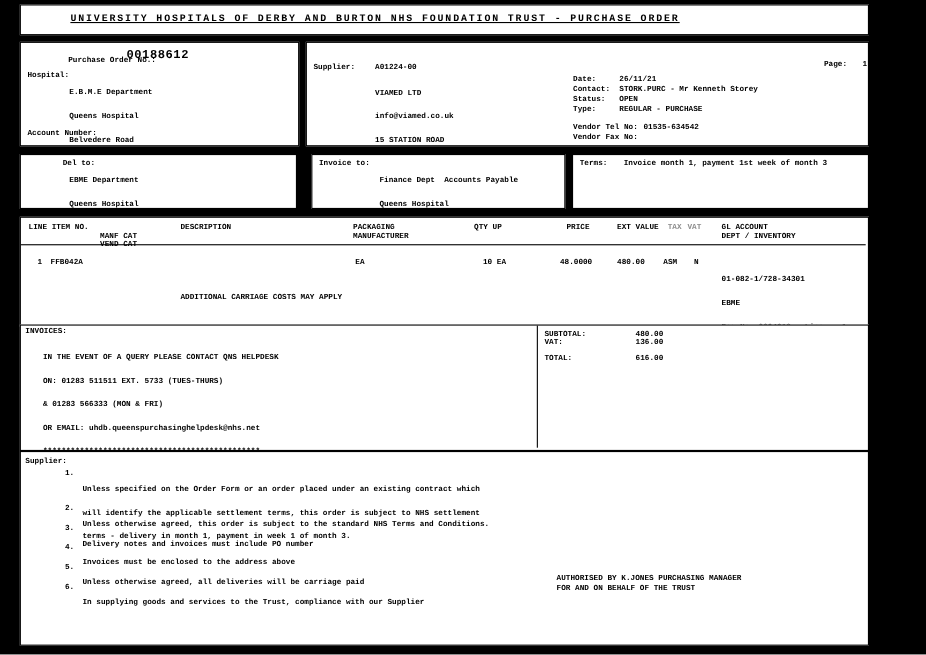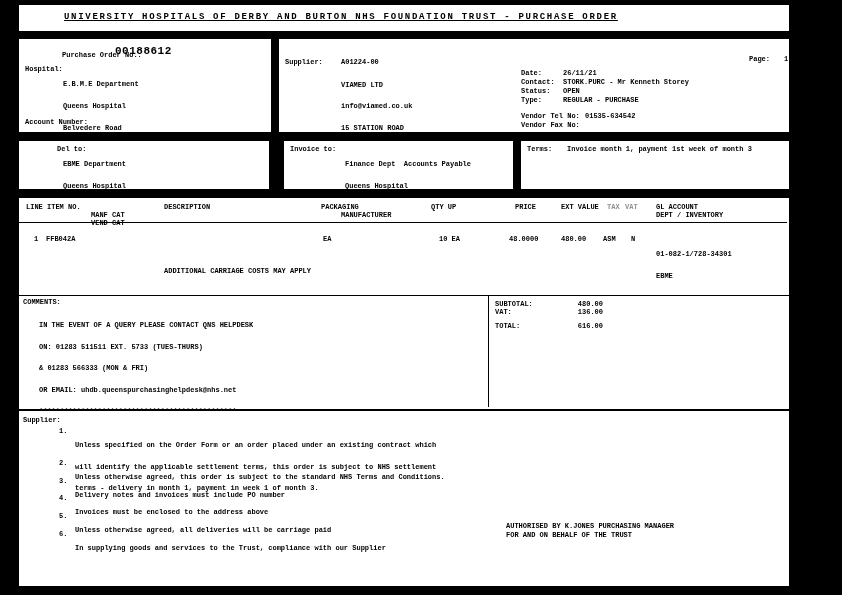--- a/index.html
+++ b/index.html
@@ -97,21 +97,21 @@
     <span class="abs" style="left:46px;top:5px;">Invoice month 1, payment 1st week of month 3</span>
   </div>
 
   <div class="box" style="left:18px;top:197px;width:770px;height:98px;">
     <div class="thead">
       <span class="abs" style="left:7px;top:6px;">LINE ITEM NO.</span>
       <span class="abs" style="left:72px;top:22px;">VEND CAT</span>
       <span class="abs" style="left:72px;top:14px;">MANF CAT</span>
       <span class="abs" style="left:145px;top:6px;">DESCRIPTION</span>
       <span class="abs" style="left:302px;top:6px;">PACKAGING</span>
-      <span class="abs" style="left:302px;top:14px;margin-left:20px;">MANUFACTURER</span>
+      <span class="abs" style="left:302px;top:14px;">MANUFACTURER</span>
       <span class="abs" style="left:412px;top:6px;">QTY UP</span>
       <span class="abs" style="left:496px;top:6px;">PRICE</span>
       <span class="abs" style="left:542px;top:6px;">EXT VALUE</span>
       <span class="abs grey" style="left:588px;top:6px;">TAX</span>
       <span class="abs grey" style="left:606px;top:6px;">VAT</span>
       <span class="abs" style="left:637px;top:6px;">GL ACCOUNT</span>
       <span class="abs" style="left:637px;top:14px;">DEPT / INVENTORY</span>
     </div>
 
     <span class="abs" style="left:15px;top:38px;">1</span>
@@ -125,21 +125,21 @@
     <span class="abs" style="left:612px;top:38px;">N</span>
     <div class="abs lines" style="left:637px;top:38px;">
       <span>01-082-1/728-34301</span>
       <span>EBME</span>
       <span>Req No. 0094218   Line    1</span>
     </div>
   </div>
 
   <div class="box" style="left:18px;top:295px;width:770px;height:113px;">
     <div class="vdiv" style="left:469px;top:0;height:111px;"></div>
-    <span class="abs" style="left:4px;top:3px;">COMMENTS:</span>
+    <span class="abs" style="left:4px;top:3px;">INVOICES:</span>
     <div class="abs lines tight2" style="left:20px;top:12px;">
       <span>IN THE EVENT OF A QUERY PLEASE CONTACT QNS HELPDESK</span>
       <span>ON: 01283 511511 EXT. 5733 (TUES-THURS)</span>
       <span>&amp; 01283 566333 (MON &amp; FRI)</span>
       <span>OR EMAIL: uhdb.queenspurchasinghelpdesk@nhs.net</span>
       <span>***********************************************</span>
       <span>* THE ABOVE ORDER NUMBER MUST BE QUOTED IN    *</span>
       <span>* FULL ON ANY INVOICES RELATING TO THIS ORDER.*</span>
       <span>* FAILURE TO DO SO WILL RESULT IN THE INVOICE *</span>
       <span>* BEING RETURNED.                             *</span>

